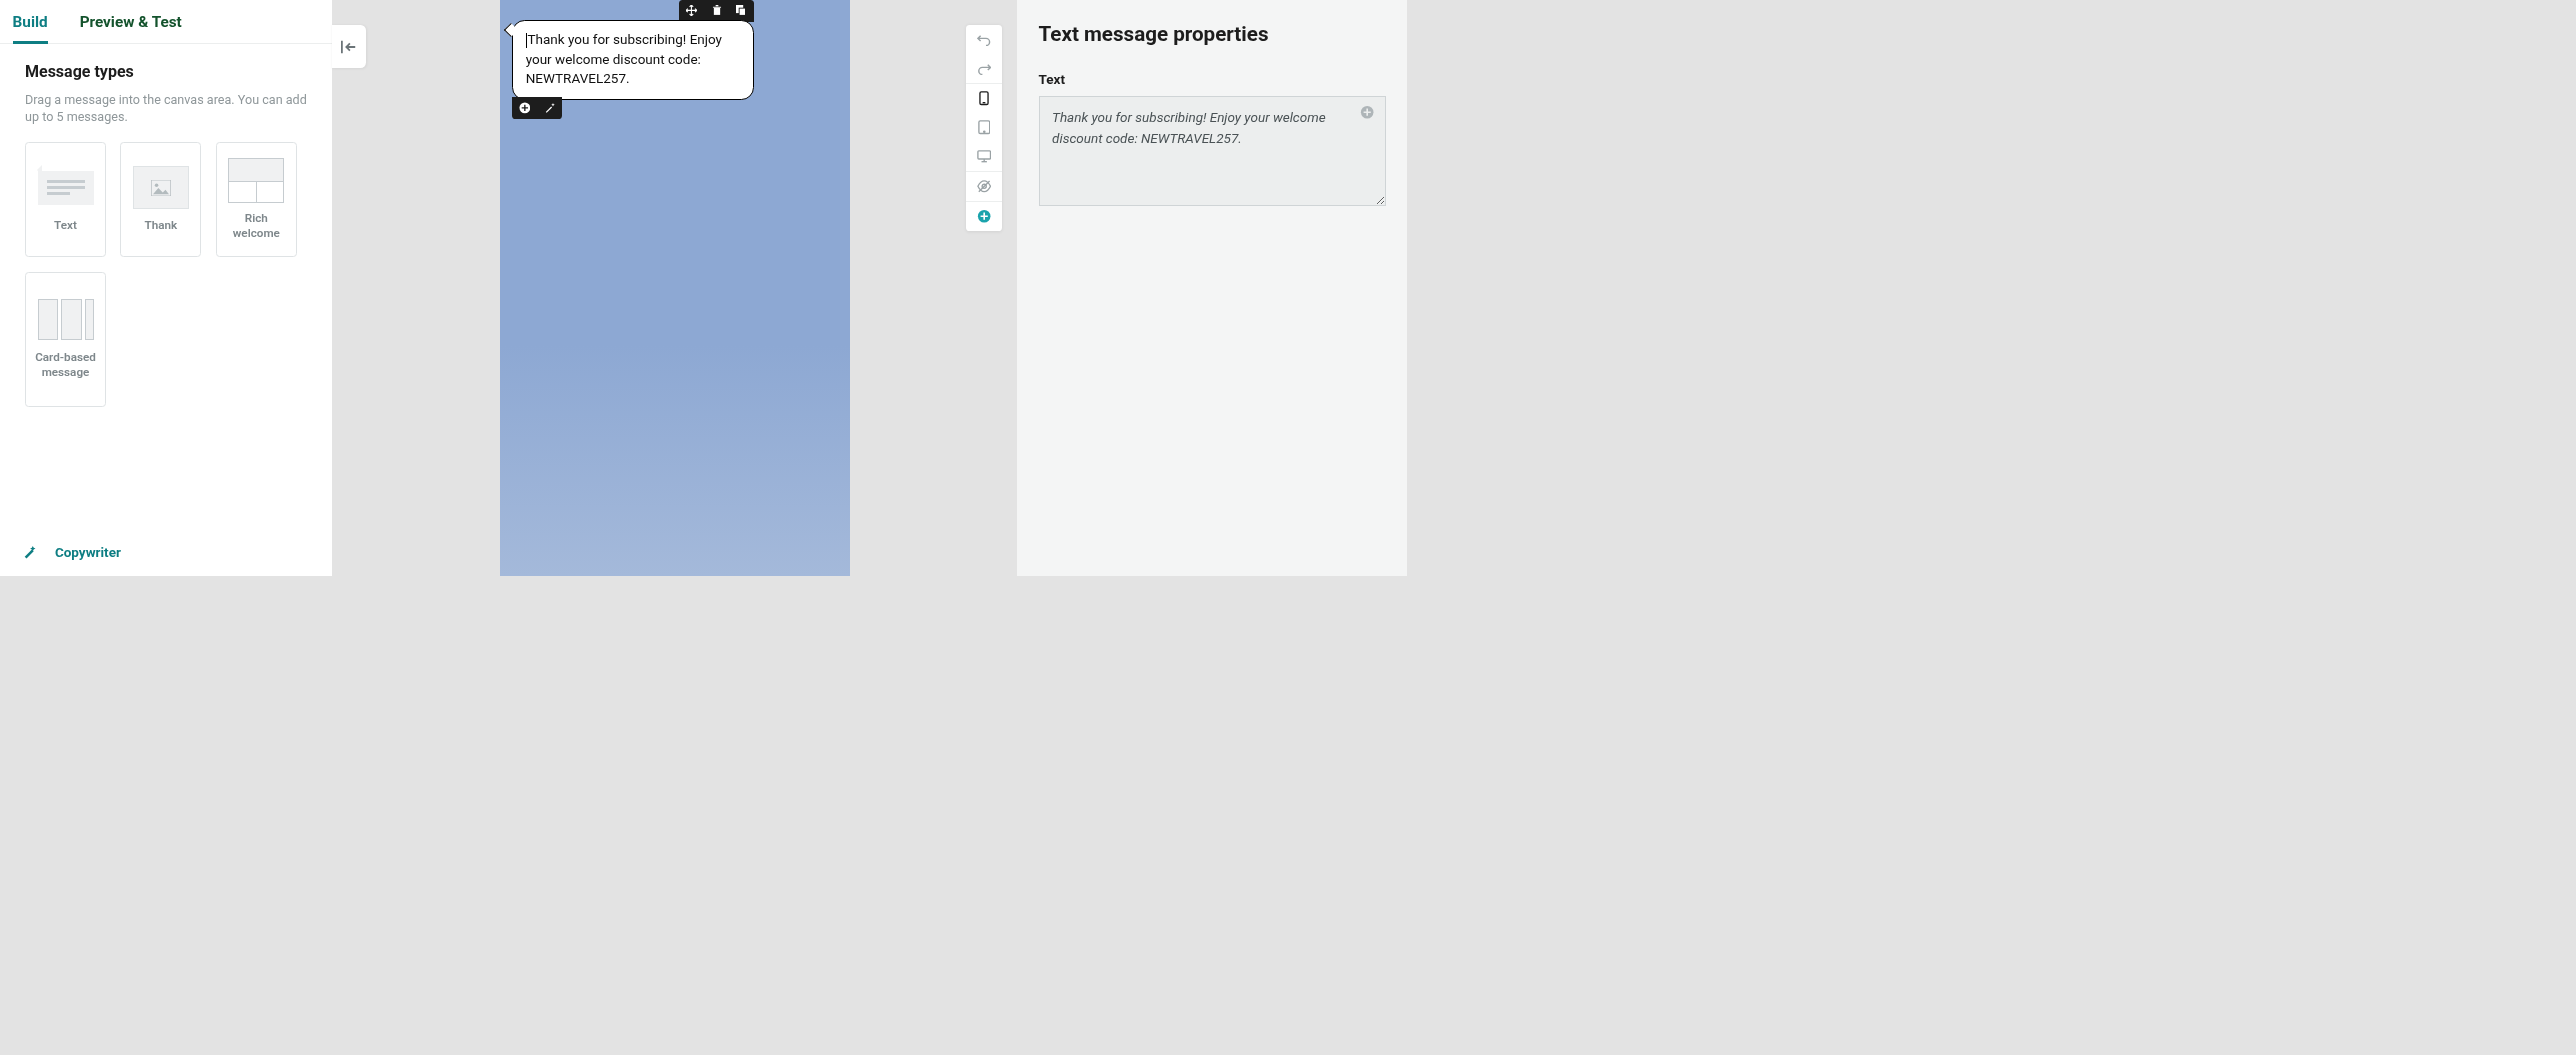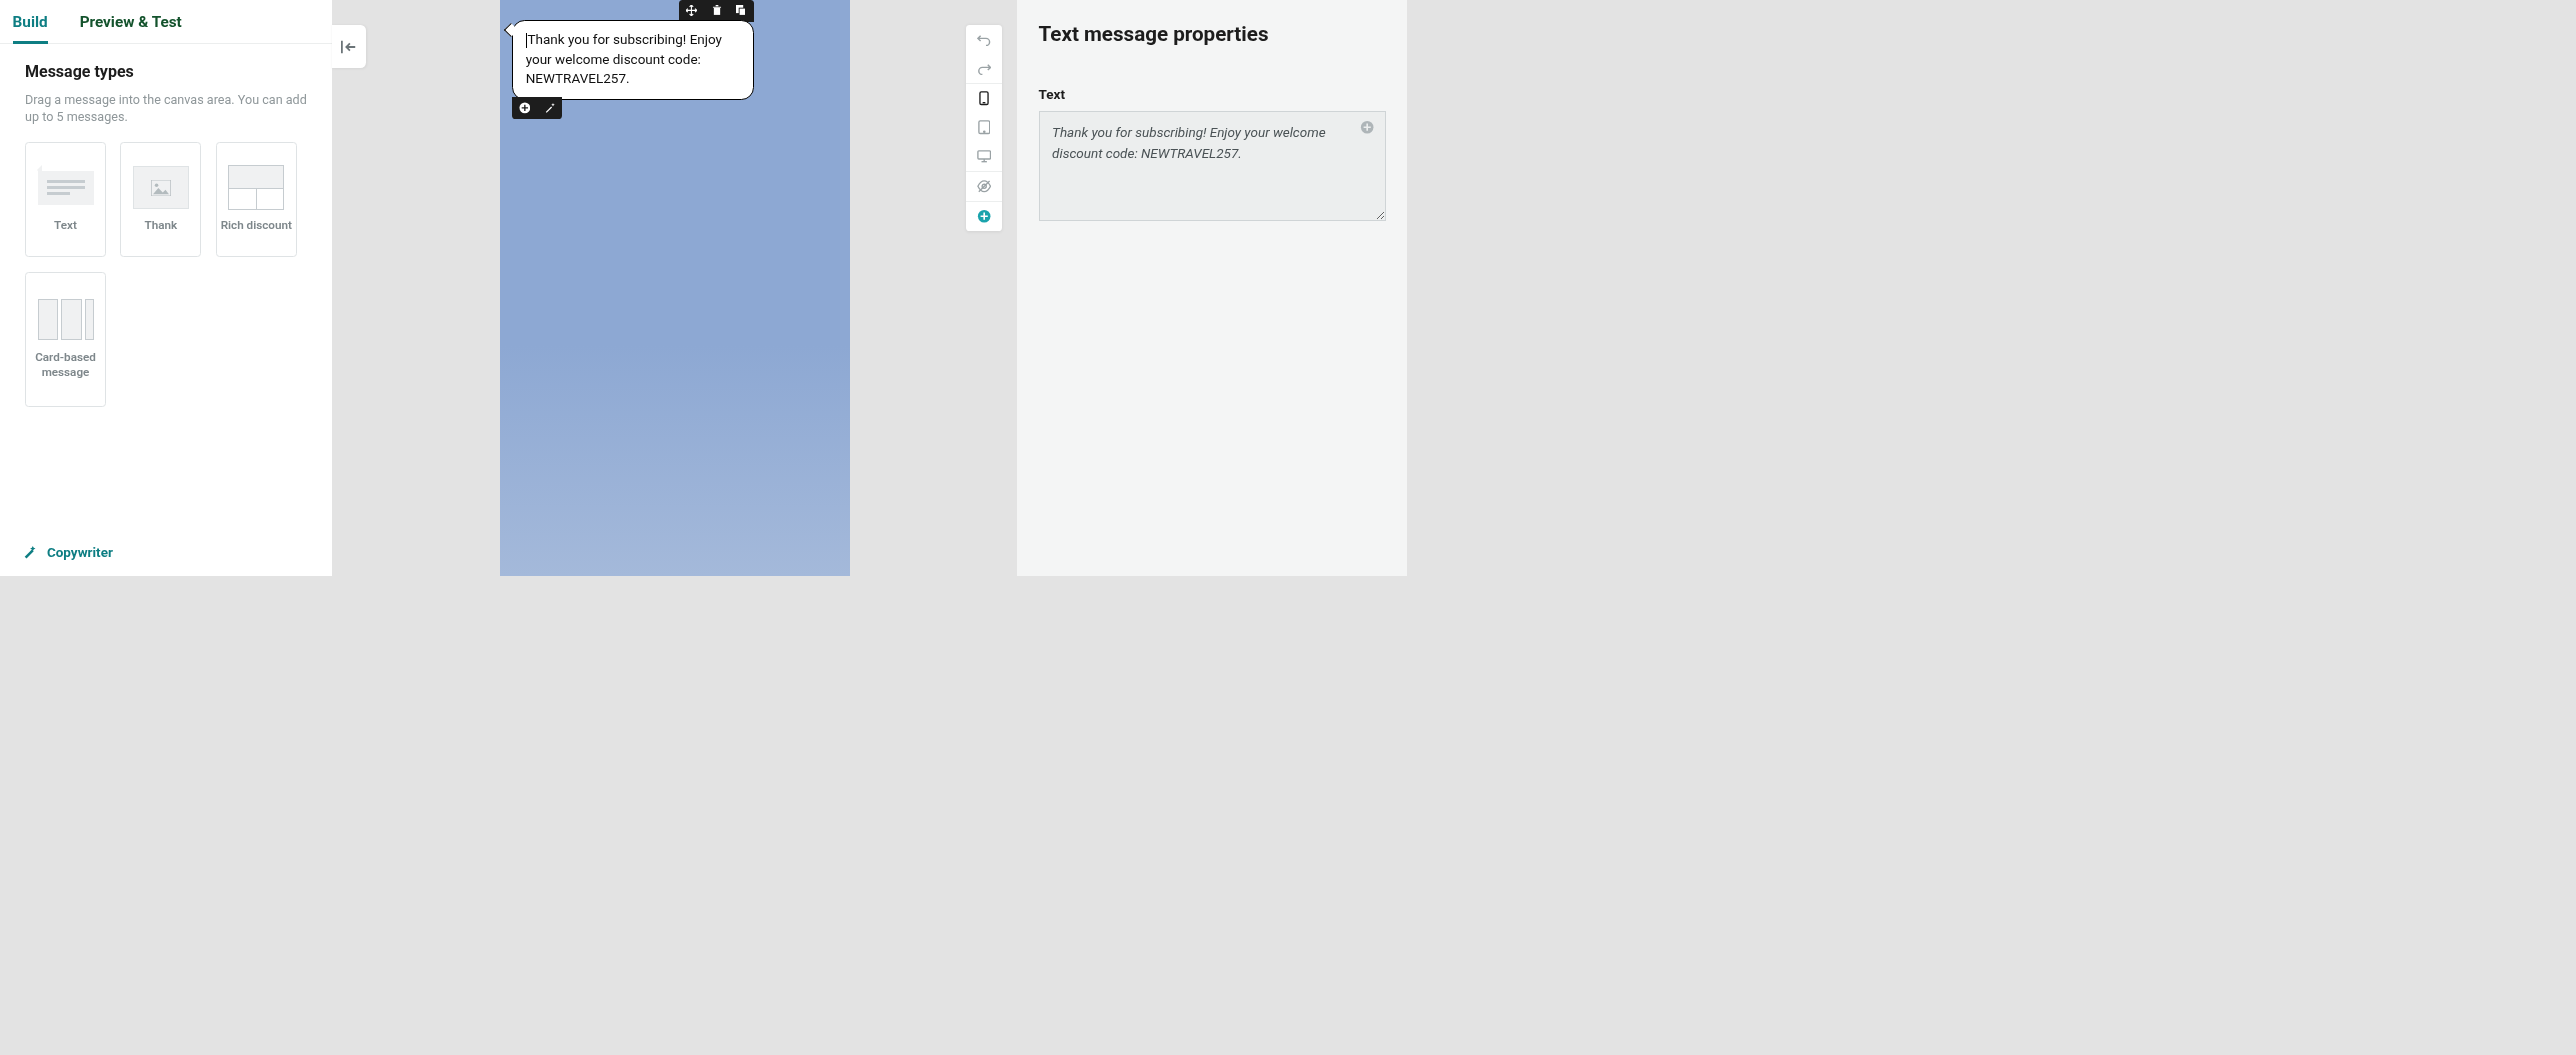--- a/index.html
+++ b/index.html
@@ -123,21 +123,21 @@
     .glyph-rich .bl { flex:1; border-right: 0.9px solid #c6ccd0; }
     .glyph-rich .br { flex:1; }
     .glyph-cards {
       width: 61px; height: 41px; display:flex;gap:2.7px;
       align-items:center;
     }
     .glyph-cards .card { flex:1; height:100%; border:0.9px solid #c6ccd0; background:#f0f1f2; }
     .glyph-cards .card:last-child { width:9px; flex:0 0 9px; }
     .copywriter {
       padding: 12.6px 21.5px 16px;
-      display:flex;align-items:center;gap:11px;
+      display:flex;align-items:center;gap:19px;
       color:#0e7e83;font-weight:700;font-size:13.5px;
       cursor:pointer;
     }
     .collapse-btn {
       position: absolute;
       right: -34px;
       top: 25px;
       width: 34px; height: 43px;
       background:#fff;
       border-radius: 0 5.4px 5.4px 0;
@@ -231,21 +231,21 @@
     .tool-rail .rbtn.add { color:#1aa3ac; }
 
     
     .right-panel {
       width: 390px;
       flex-shrink:0;
       background:#f4f5f5;
       padding: 21.5px 21.5px;
     }
     .rp-title {
-      font-size:20.6px;font-weight:700;color:#1d1d1d;margin-bottom:40px;
+      font-size:20.6px;font-weight:700;color:#1d1d1d;margin-bottom:25px;
     }
     .rp-label {
       font-size:13.5px;font-weight:700;color:#1d1d1d;margin-bottom:9px;
     }
     .rp-textarea-wrap {
       position:relative;
     }
     .rp-textarea {
       width:100%;
       min-height:110px;
@@ -302,21 +302,21 @@
       <div class="tile">
         <div class="tile-glyph">
           <div class="glyph-rich">
               <div class="top"></div>
               <div class="bottom">
                 <div class="bl"></div>
                 <div class="br"></div>
               </div>
             </div>
         </div>
-        <div class="tile-label">Rich discount</div>
+        <div class="tile-label">Rich welcome</div>
       </div>
       <div class="tile tall">
         <div class="tile-glyph">
           <div class="glyph-cards">
               <div class="card"></div>
               <div class="card"></div>
               <div class="card"></div>
             </div>
         </div>
         <div class="tile-label">Card-based message</div>

